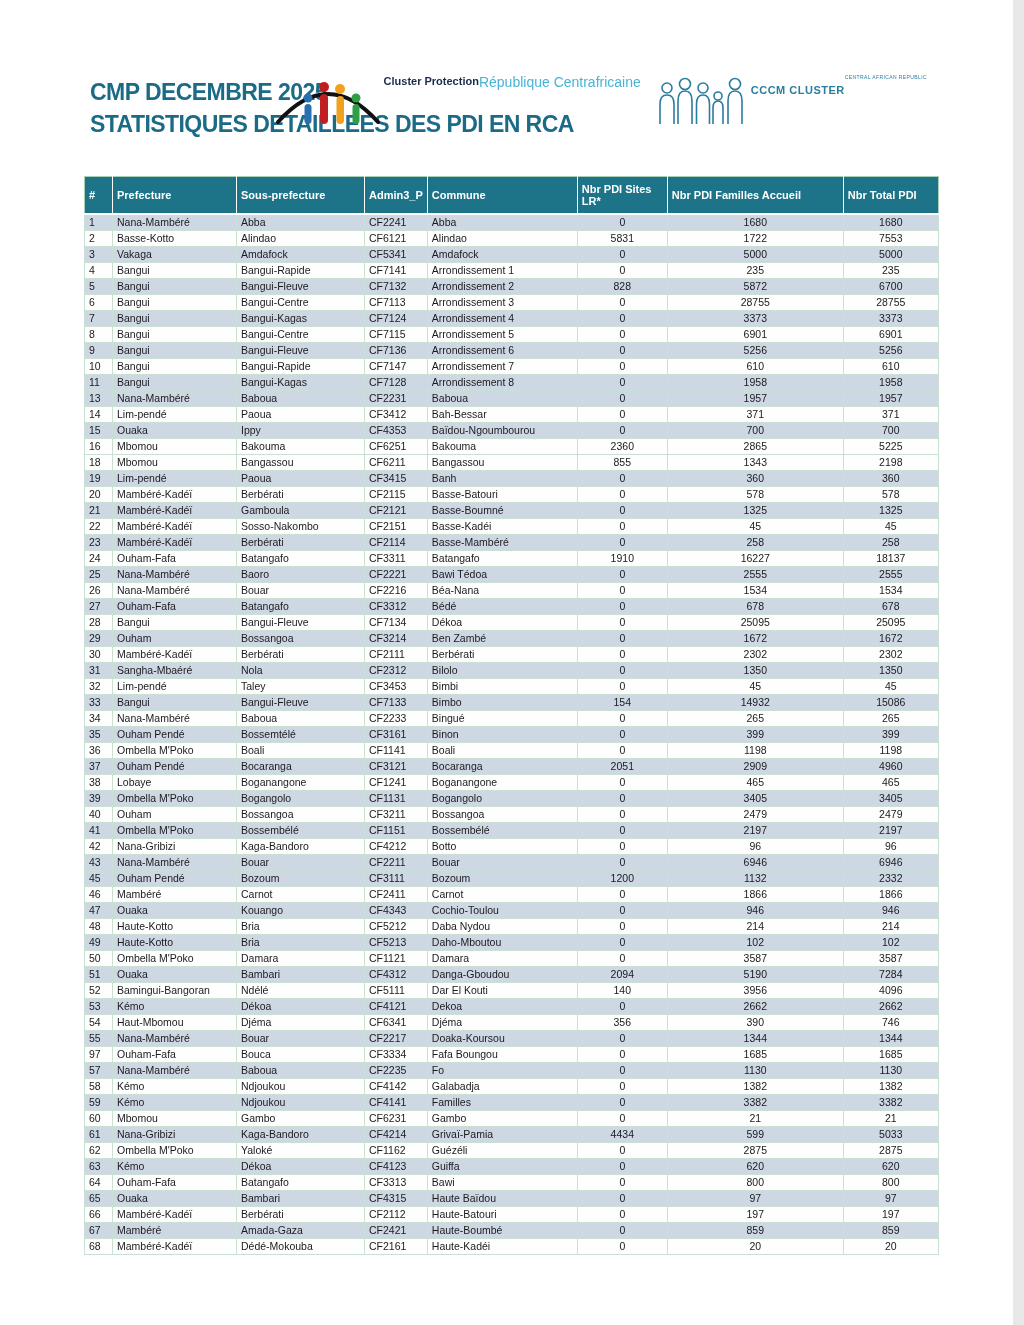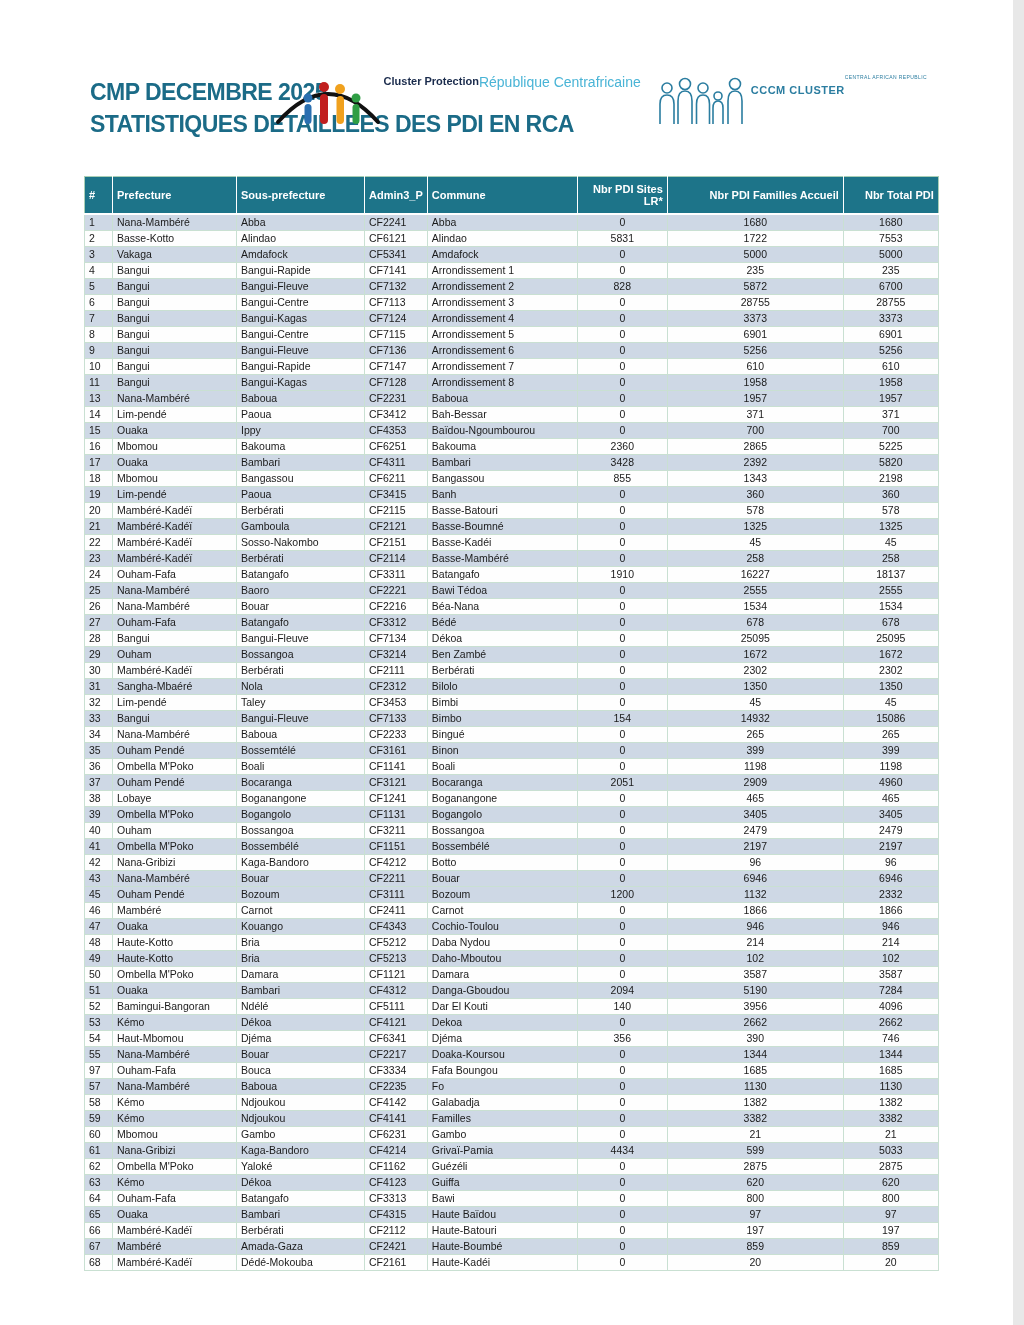--- a/index.html
+++ b/index.html
@@ -14,21 +14,21 @@
   .logo{display:flex;flex-direction:row;}
   .lp-name{font-size:11px;font-weight:bold;color:#1a2b4c;margin-top:1px;white-space:nowrap;}
   .lp-sub{font-size:14px;color:#49b4d6;white-space:nowrap;}
   .lc-name{font-size:11px;font-weight:bold;color:#2b7da0;letter-spacing:0.5px;margin-top:10px;white-space:nowrap;}
   .lc-sub{font-size:5px;color:#2b7da0;letter-spacing:0.4px;white-space:nowrap;}
   
   table.pdi{position:absolute;left:84px;top:176px;border-collapse:collapse;table-layout:fixed;
             border:1.5px solid #a9cfb6;}
   col.c0{width:28px}col.c1{width:124px}col.c2{width:128px}col.c3{width:56px}
   col.c4{width:150px}col.c5{width:90px}col.c6{width:176px}col.c7{width:95px}
-  th{background:#1d7489;color:#ffffff;font-size:11px;font-weight:bold;text-align:right;
+  th{background:#1d7489;color:#ffffff;font-size:11px;font-weight:bold;text-align:left;
      vertical-align:middle;padding:2px 4px;border-left:1px solid rgba(255,255,255,.75);
      border-bottom:2px solid #ffffff;height:32px;overflow:hidden;}
   th:first-child{border-left:none;}
   th.left{text-align:left;white-space:nowrap;}
   td{font-size:10.5px;color:#1a1a1a;height:15px;line-height:15px;padding:0 4px;
      border:1px solid #c9e0d2;background:#fefefe;white-space:nowrap;overflow:hidden;}
   td.num{text-align:center;}
   tr.alt td{background:#ced8e5;}
 </style>
 </head>
@@ -251,30 +251,20 @@
         <tr>
           <td>16</td>
           <td>Mbomou</td>
           <td>Bakouma</td>
           <td>CF6251</td>
           <td>Bakouma</td>
           <td class="num">2360</td>
           <td class="num">2865</td>
           <td class="num">5225</td>
         </tr>
-        <tr class="alt">
-          <td>17</td>
-          <td>Ouaka</td>
-          <td>Bambari</td>
-          <td>CF4311</td>
-          <td>Bambari</td>
-          <td class="num">3428</td>
-          <td class="num">2392</td>
-          <td class="num">5820</td>
-        </tr>
         <tr>
           <td>18</td>
           <td>Mbomou</td>
           <td>Bangassou</td>
           <td>CF6211</td>
           <td>Bangassou</td>
           <td class="num">855</td>
           <td class="num">1343</td>
           <td class="num">2198</td>
         </tr>

